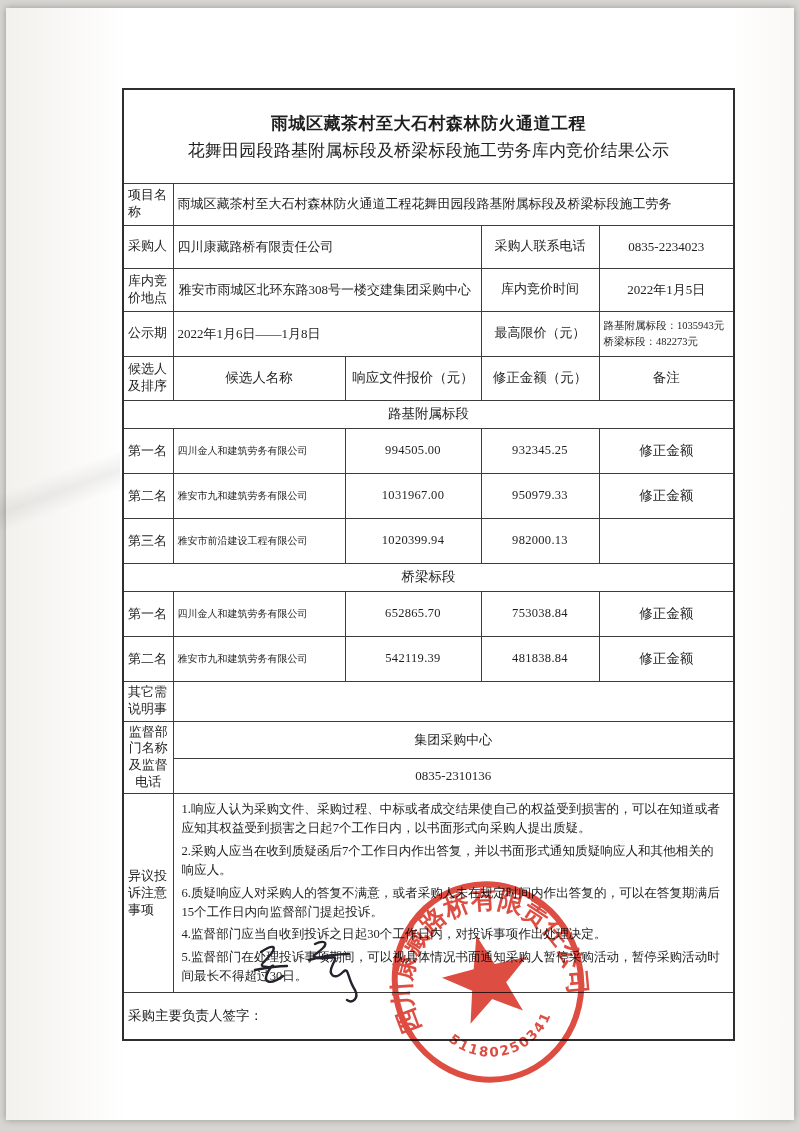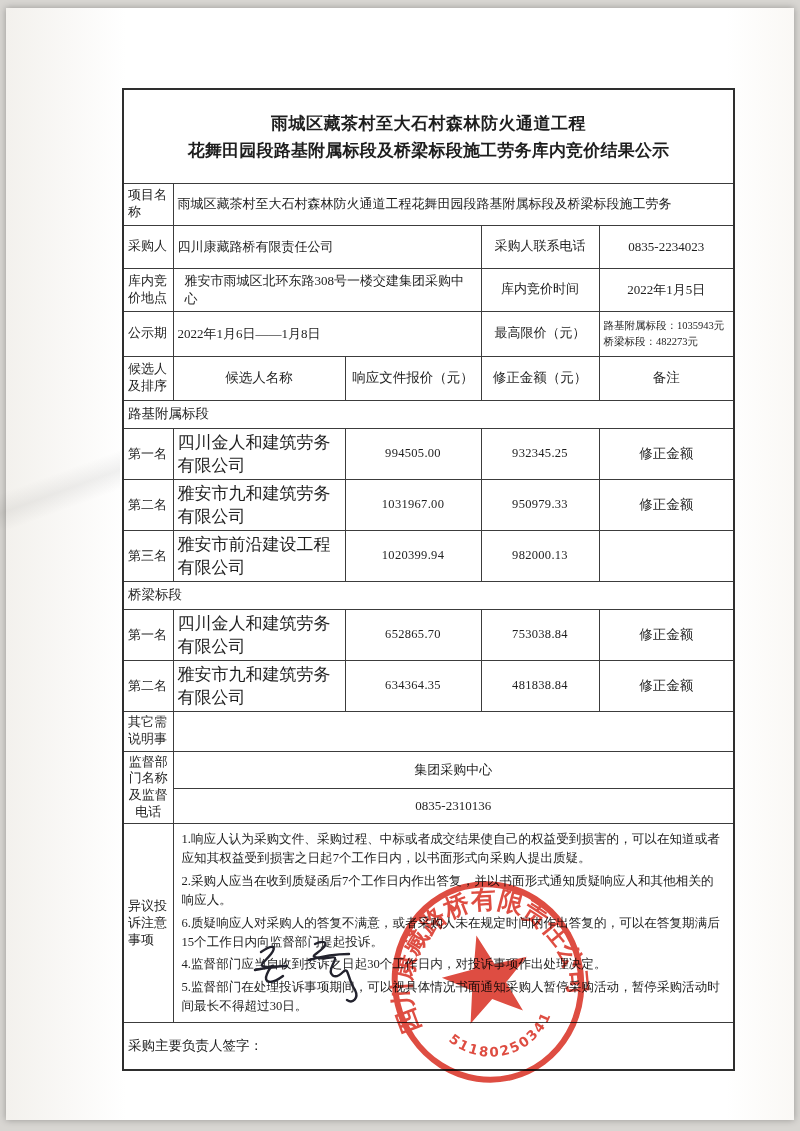--- a/index.html
+++ b/index.html
@@ -22,30 +22,30 @@
   }
   table.doc td{
     border:1px solid #3c3c3c;
     padding:2px 4px;
     vertical-align:middle;
     overflow:hidden;
   }
   table.doc{border:2px solid #2e2e2e;}
   .title-cell{border:1px solid #3c3c3c;text-align:center;vertical-align:middle;}
   .t1{font-weight:bold;font-size:17px;line-height:1.75;letter-spacing:.5px;}
-  .t2{font-weight:bold;font-size:17px;line-height:1.4;letter-spacing:.2px;}
+  .t2{font-weight:normal;font-size:17px;line-height:1.4;letter-spacing:.2px;}
   .lab{font-size:13px;line-height:1.3;padding:2px 3px;}
   .lab-c{text-align:center;}
   .val{font-size:13px;padding-left:7px;}
   .cc{text-align:center;}
   .small2{font-size:10.5px;line-height:1.5;padding-left:5px;margin-top:38px;}
   .hdr{text-align:center;font-size:13.5px;}
-  .sect{text-align:left;font-size:13.5px;height:23px;padding:1px;margin-top:8px;}
+  .sect{text-align:center;font-size:13.5px;height:23px;padding:1px;margin-top:8px;}
   .rank{}
-  .comp{padding-left:10px;font-size:17px;}
+  .comp{padding-left:10px;font-size:10px;}
   .price{text-align:center;font-size:12.5px;letter-spacing:.3px;}
   .remark{text-align:center;font-size:13.5px;}
   .obj{font-size:12.6px;line-height:1.5;padding:6px 8px 6px 8px;}
   .obj div{margin:4px;}
   .signrow{font-size:13.5px;padding-left:8px;}
   .sig-svg{position:absolute;left:243px;top:930px;width:170px;height:85px;z-index:5;}
   .stamp{
     position:absolute;left:388px;top:878px;width:200px;height:208px;z-index:6;
     transform:rotate(-14deg);
     opacity:.86;mix-blend-mode:multiply;
@@ -85,21 +85,21 @@
 
   <tr style="height:43px">
     <td class="lab">采购人</td>
     <td colspan="2" class="val">四川康藏路桥有限责任公司</td>
     <td class="lab lab-c">采购人联系电话</td>
     <td class="cc">0835-2234023</td>
   </tr>
 
   <tr style="height:43px">
     <td class="lab">库内竞价地点</td>
-    <td colspan="2" class="val" style="padding-left:11px">雅安市雨城区北环东路308号一楼交建集团采购中心</td>
+    <td colspan="2" class="val" style="padding-left:5px">雅安市雨城区北环东路308号一楼交建集团采购中心</td>
     <td class="lab lab-c">库内竞价时间</td>
     <td class="cc">2022年1月5日</td>
   </tr>
 
   <tr style="height:45px">
     <td class="lab">公示期</td>
     <td colspan="2" class="val">2022年1月6日——1月8日</td>
     <td class="lab lab-c">最高限价（元）</td>
     <td class="small2">
       <div>路基附属标段：1035943元</div>
@@ -146,21 +146,21 @@
   <tr style="height:45px">
     <td class="rank">第一名</td>
     <td class="comp">四川金人和建筑劳务有限公司</td>
     <td class="price">652865.70</td>
     <td class="price">753038.84</td>
     <td class="remark">修正金额</td>
   </tr>
   <tr style="height:45px">
     <td class="rank">第二名</td>
     <td class="comp">雅安市九和建筑劳务有限公司</td>
-    <td class="price">634364.35</td>
+    <td class="price">542119.39</td>
     <td class="price">481838.84</td>
     <td class="remark">修正金额</td>
   </tr>
 
   <tr style="height:40px">
     <td class="lab">其它需说明事</td>
     <td colspan="4"></td>
   </tr>
 
   <tr style="height:37px">

